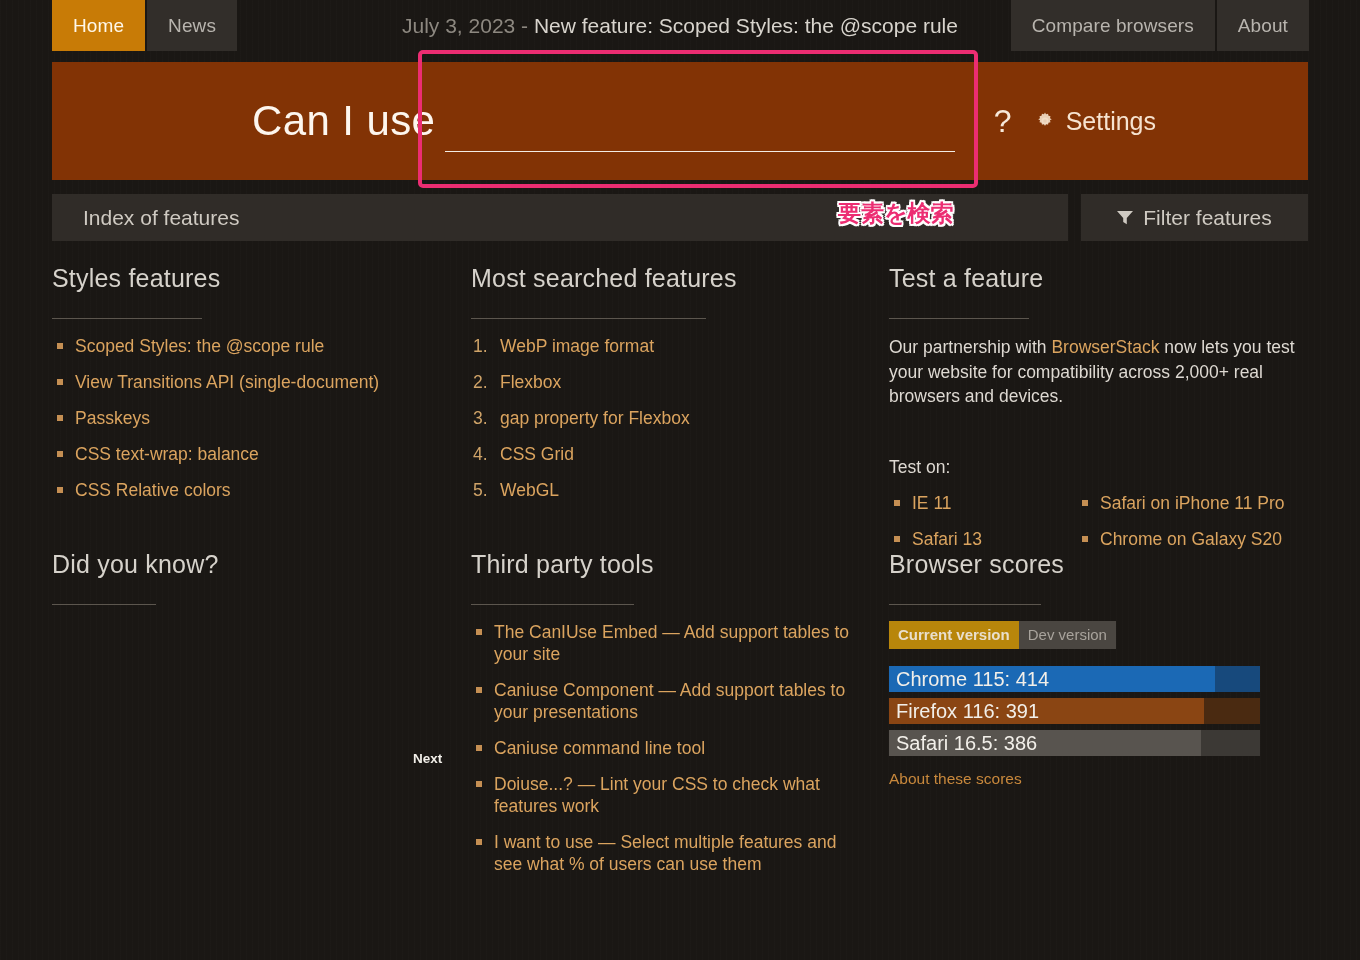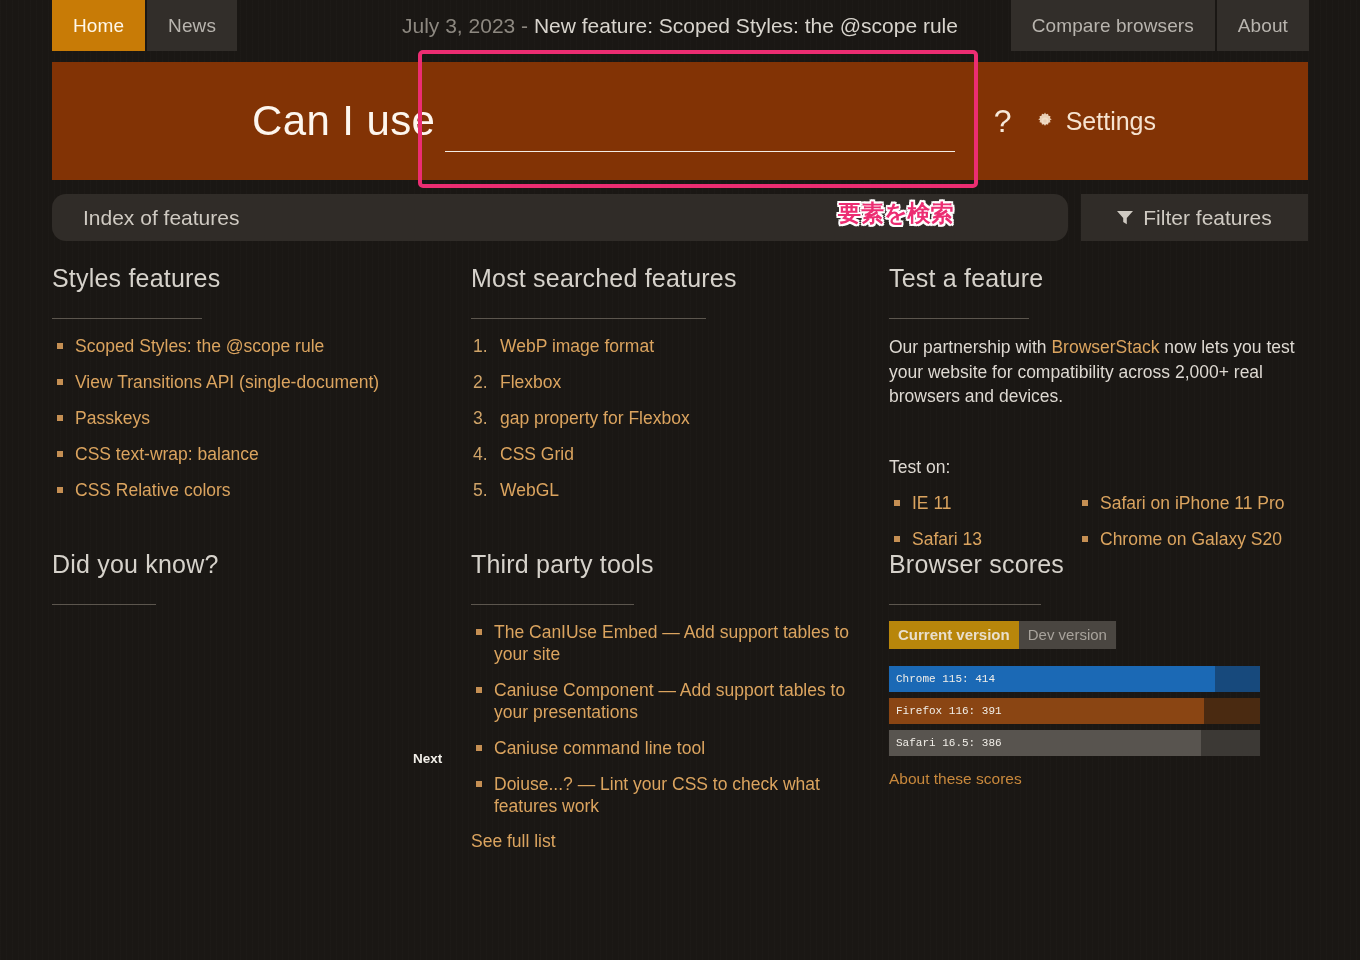--- a/index.html
+++ b/index.html
@@ -75,21 +75,21 @@
     font-family: "DejaVu Sans", sans-serif;
     text-shadow:
       -1.6px -1.6px 0 #fff, 1.6px -1.6px 0 #fff, -1.6px 1.6px 0 #fff, 1.6px 1.6px 0 #fff,
       0 -1.8px 0 #fff, 0 1.8px 0 #fff, -1.8px 0 0 #fff, 1.8px 0 0 #fff;
     pointer-events: none;
   }
 
   
   .indexbar {
     position: absolute; left: 52px; top: 194px; width: 1016px; height: 47px;
-    background: #302c28; display: flex; align-items: center; border-radius: 14px;
+    background: #302c28; display: flex; align-items: center;
   }
   .indexbar-label { margin-left: 31px; font-size: 21px; color: #cfcac2; font-weight: 300; }
   .filterbar {
     position: absolute; left: 1081px; top: 194px; width: 227px; height: 47px;
     background: #302c28; display: flex; align-items: center; justify-content: center;
     gap: 10px; font-size: 21px; color: #cfcac2; font-weight: 300;
   }
   .funnel { width: 16px; height: 15px; display: block; }
 
   
@@ -147,21 +147,21 @@
     font-weight: 600;
   }
   .vertab.inactive { background: #4a4641; color: #a8a39c; font-weight: 400; }
   .scorebar {
     position: relative; height: 26px; margin-bottom: 6px; overflow: hidden;
   }
   .scorebar .track { position: absolute; inset: 0; }
   .scorebar .fill { position: absolute; left: 0; top: 0; bottom: 0; }
   .scorebar .lbl {
     position: absolute; left: 7px; top: 50%; transform: translateY(-50%);
-    font-size: 11px; color: #f2efe9; white-space: nowrap; font-family: Liberation Mono, monospace;
+    font-size: 20px; color: #f2efe9; white-space: nowrap;
   }
   .about-scores { font-size: 15.5px; color: #c8883c; margin-top: 14px; }
 
   .next-badge {
     position: absolute; left: 413px; top: 751px;
     font-size: 13.5px; font-weight: 700; color: #f2efe9;
   }
 </style>
 </head>
 <body>
@@ -258,22 +258,22 @@
 </div>
 
 <div class="col col-b row2">
   <h2 class="sec">Third party tools</h2>
   <div class="rule w163"></div>
   <ul class="bul">
     <li><span class="lnk">The CanIUse Embed — Add support tables to your site</span></li>
     <li><span class="lnk">Caniuse Component — Add support tables to your presentations</span></li>
     <li><span class="lnk">Caniuse command line tool</span></li>
     <li><span class="lnk">Doiuse...? — Lint your CSS to check what features work</span></li>
+    <li><span class="lnk">I want to use — Select multiple features and see what % of users can use them</span></li>
   </ul>
-  <div style="margin-top:14px"><span class="lnk" style="font-size:17.5px">See full list</span></div>
 </div>
 
 <div class="col col-c row2">
   <h2 class="sec">Browser scores</h2>
   <div class="rule w152"></div>
   <div class="vertabs">
     <div class="vertab">Current version</div>
     <div class="vertab inactive">Dev version</div>
   </div>
   <div id="score-bars">

